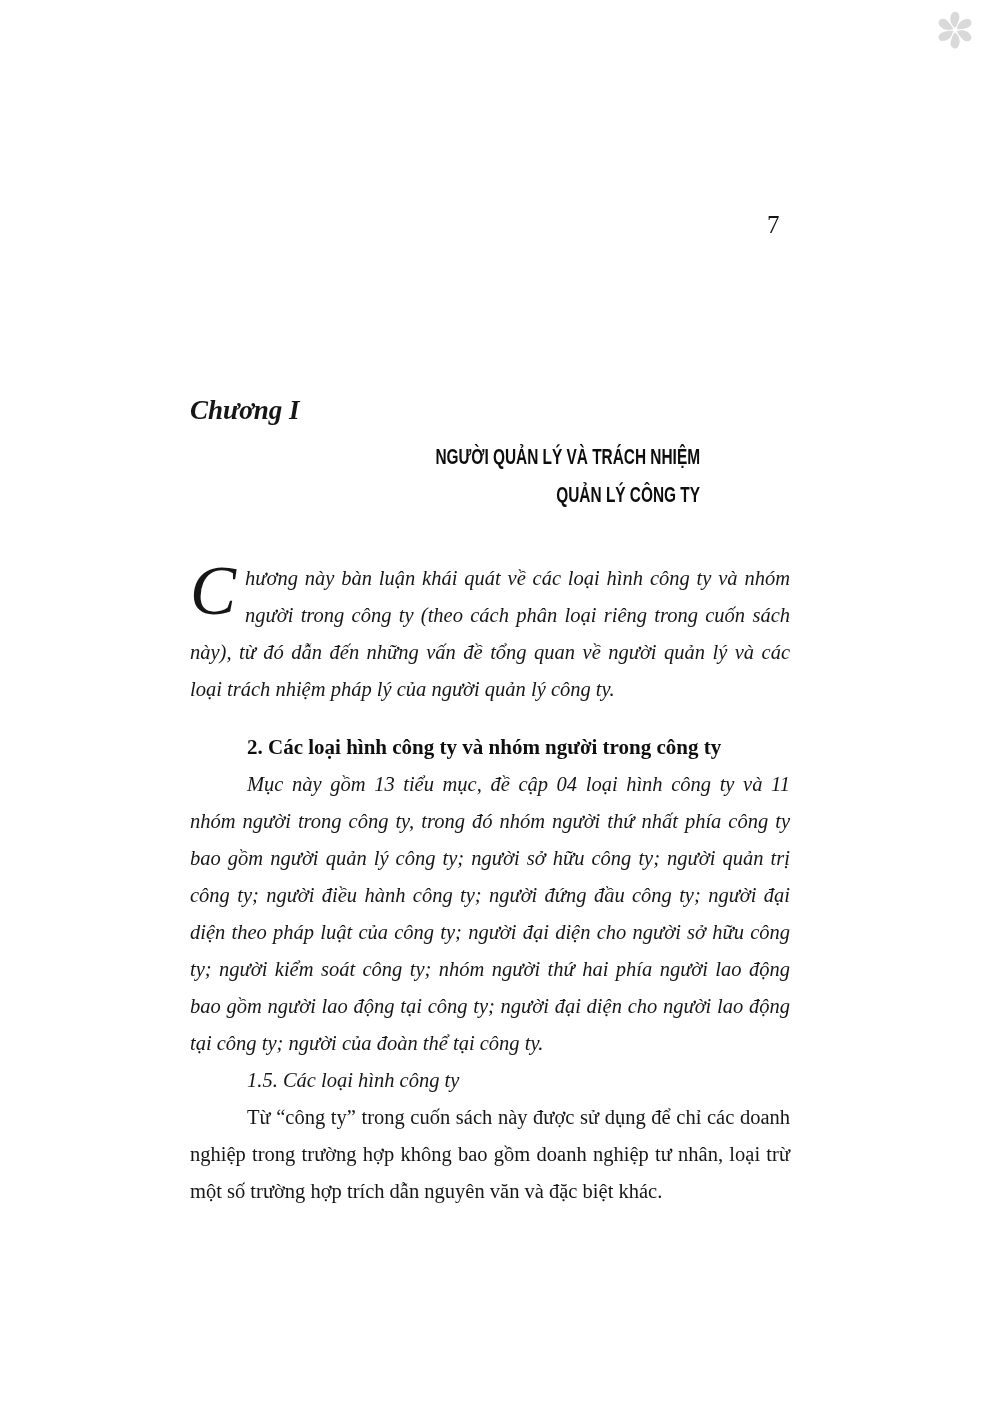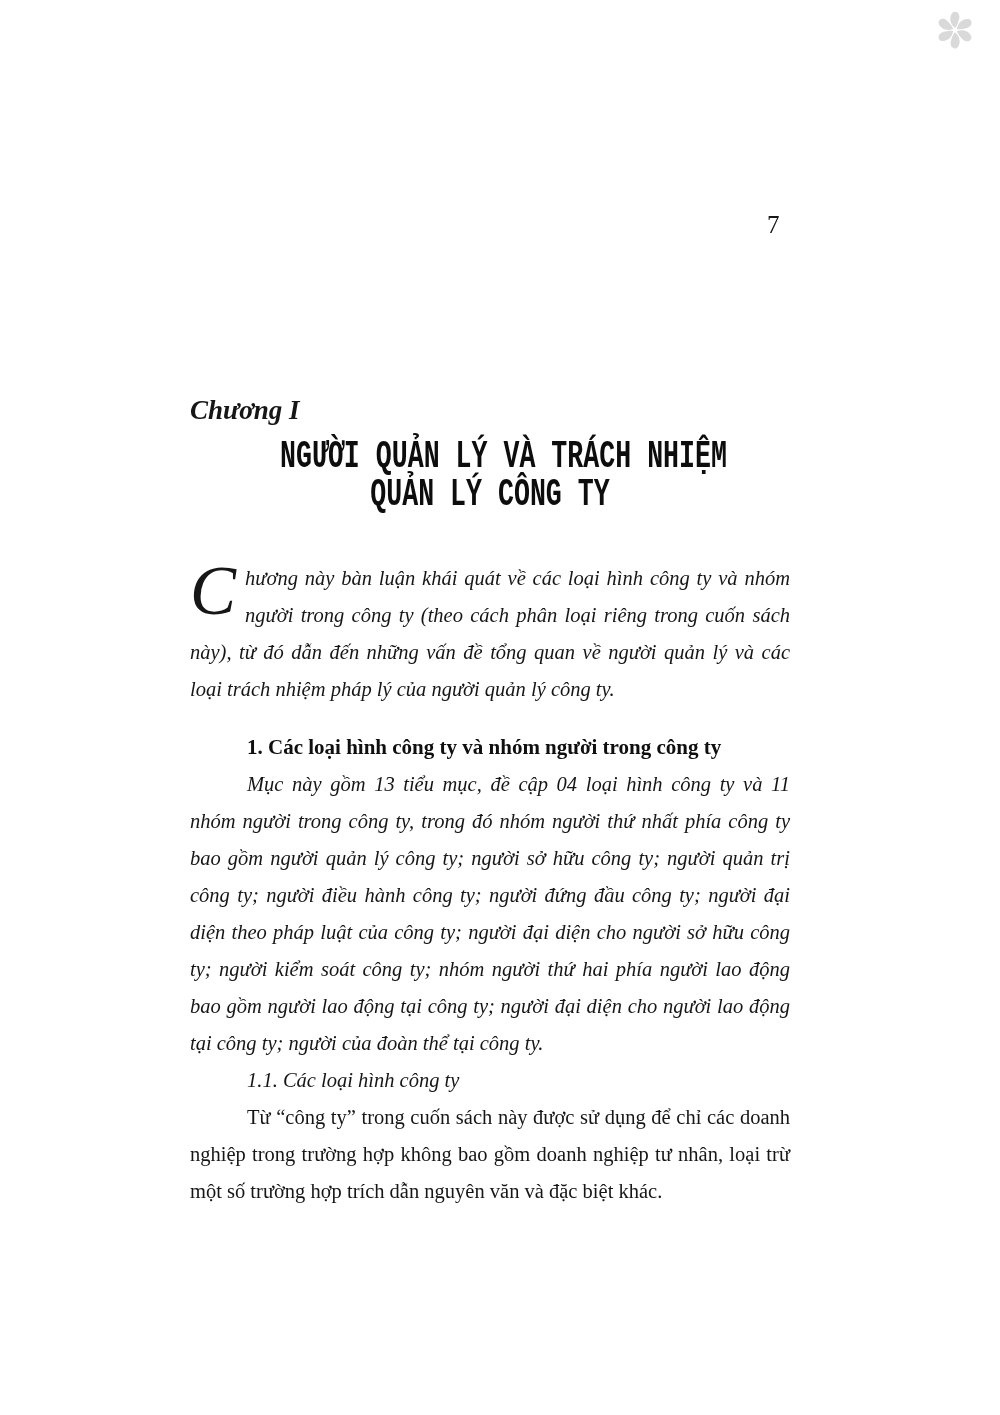--- a/index.html
+++ b/index.html
@@ -34,24 +34,24 @@
   }
   .chapter-label {
     text-align: left;
     font-style: italic;
     font-weight: 700;
     font-size: 27px;
     line-height: 32px;
   }
   .chapter-title {
     margin-top: 12px;
-    text-align: center;
-    font-family: Liberation Mono, monospace;
+    text-align: right;
+    font-family: Liberation Sans, sans-serif;
     font-weight: 700;
-    font-size: 38px;
+    font-size: 22px;
     line-height: 38px;
     color: #0d0d0d;
   }
   .chapter-title .title-line {
     display: block;
     transform: scaleX(0.70);
     transform-origin: 50% 50%;
     white-space: nowrap;
   }
   .intro-para {
@@ -127,23 +127,23 @@
 
     <div class="chapter-label">Chương I</div>
 
     <div class="chapter-title">
       <span class="title-line">NGƯỜI QUẢN LÝ VÀ TRÁCH NHIỆM</span>
       <span class="title-line">QUẢN LÝ CÔNG TY</span>
     </div>
 
     <p class="intro-para"><span class="dropcap">C</span><span>hương này bàn luận khái quát về các loại hình công ty và nhóm người trong công ty (theo cách phân loại riêng trong cuốn sách này), từ đó dẫn đến những vấn đề tổng quan về người quản lý và các loại trách nhiệm pháp lý của người quản lý công ty.</span></p>
 
-    <div class="sec-heading">1. Các loại hình công ty và nhóm người trong công ty</div>
+    <div class="sec-heading">2. Các loại hình công ty và nhóm người trong công ty</div>
 
     <p class="body-para italic">Mục này gồm 13 tiểu mục, đề cập 04 loại hình công ty và 11 nhóm người trong công ty, trong đó nhóm người thứ nhất phía công ty bao gồm người quản lý công ty; người sở hữu công ty; người quản trị công ty; người điều hành công ty; người đứng đầu công ty; người đại diện theo pháp luật của công ty; người đại diện cho người sở hữu công ty; người kiểm soát công ty; nhóm người thứ hai phía người lao động bao gồm người lao động tại công ty; người đại diện cho người lao động tại công ty; người của đoàn thể tại công ty.</p>
 
-    <div class="subsec-heading">1.1. Các loại hình công ty</div>
+    <div class="subsec-heading">1.5. Các loại hình công ty</div>
 
     <p class="body-para">Từ “công ty” trong cuốn sách này được sử dụng để chỉ các doanh nghiệp trong trường hợp không bao gồm doanh nghiệp tư nhân, loại trừ một số trường hợp trích dẫn nguyên văn và đặc biệt khác.</p>
 
   </div>
 
 </div>
 
 </body></html>

